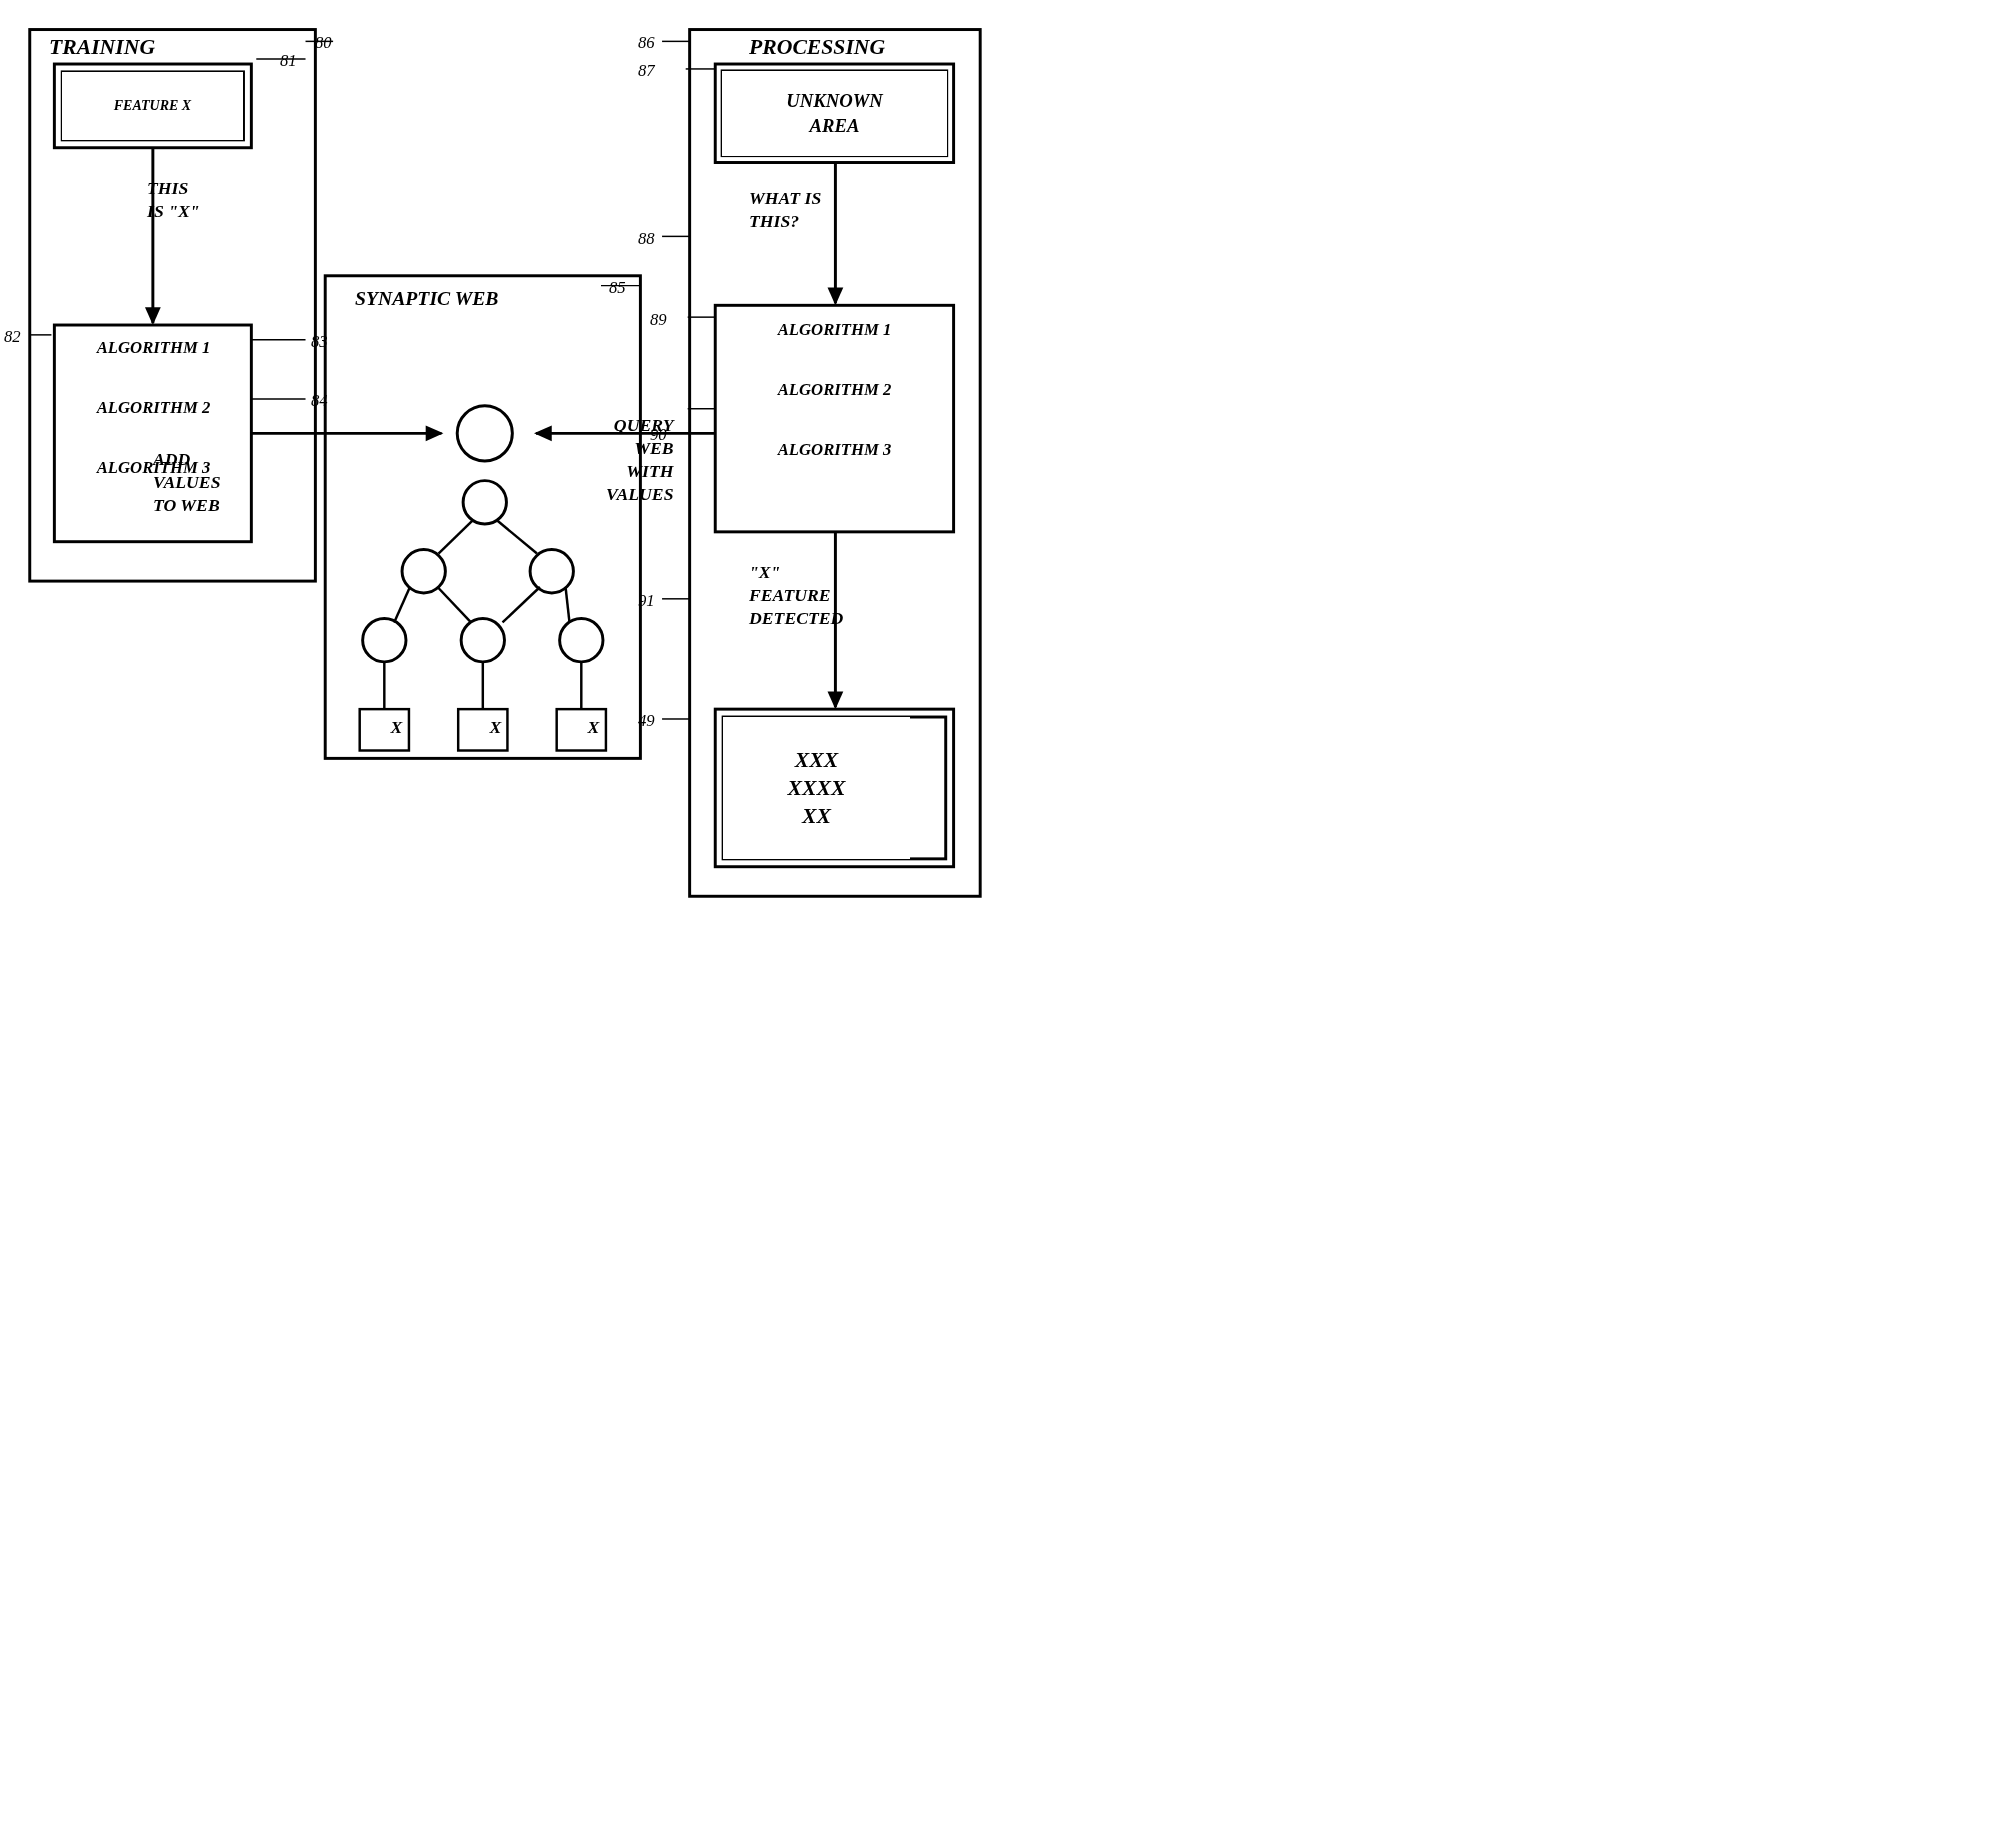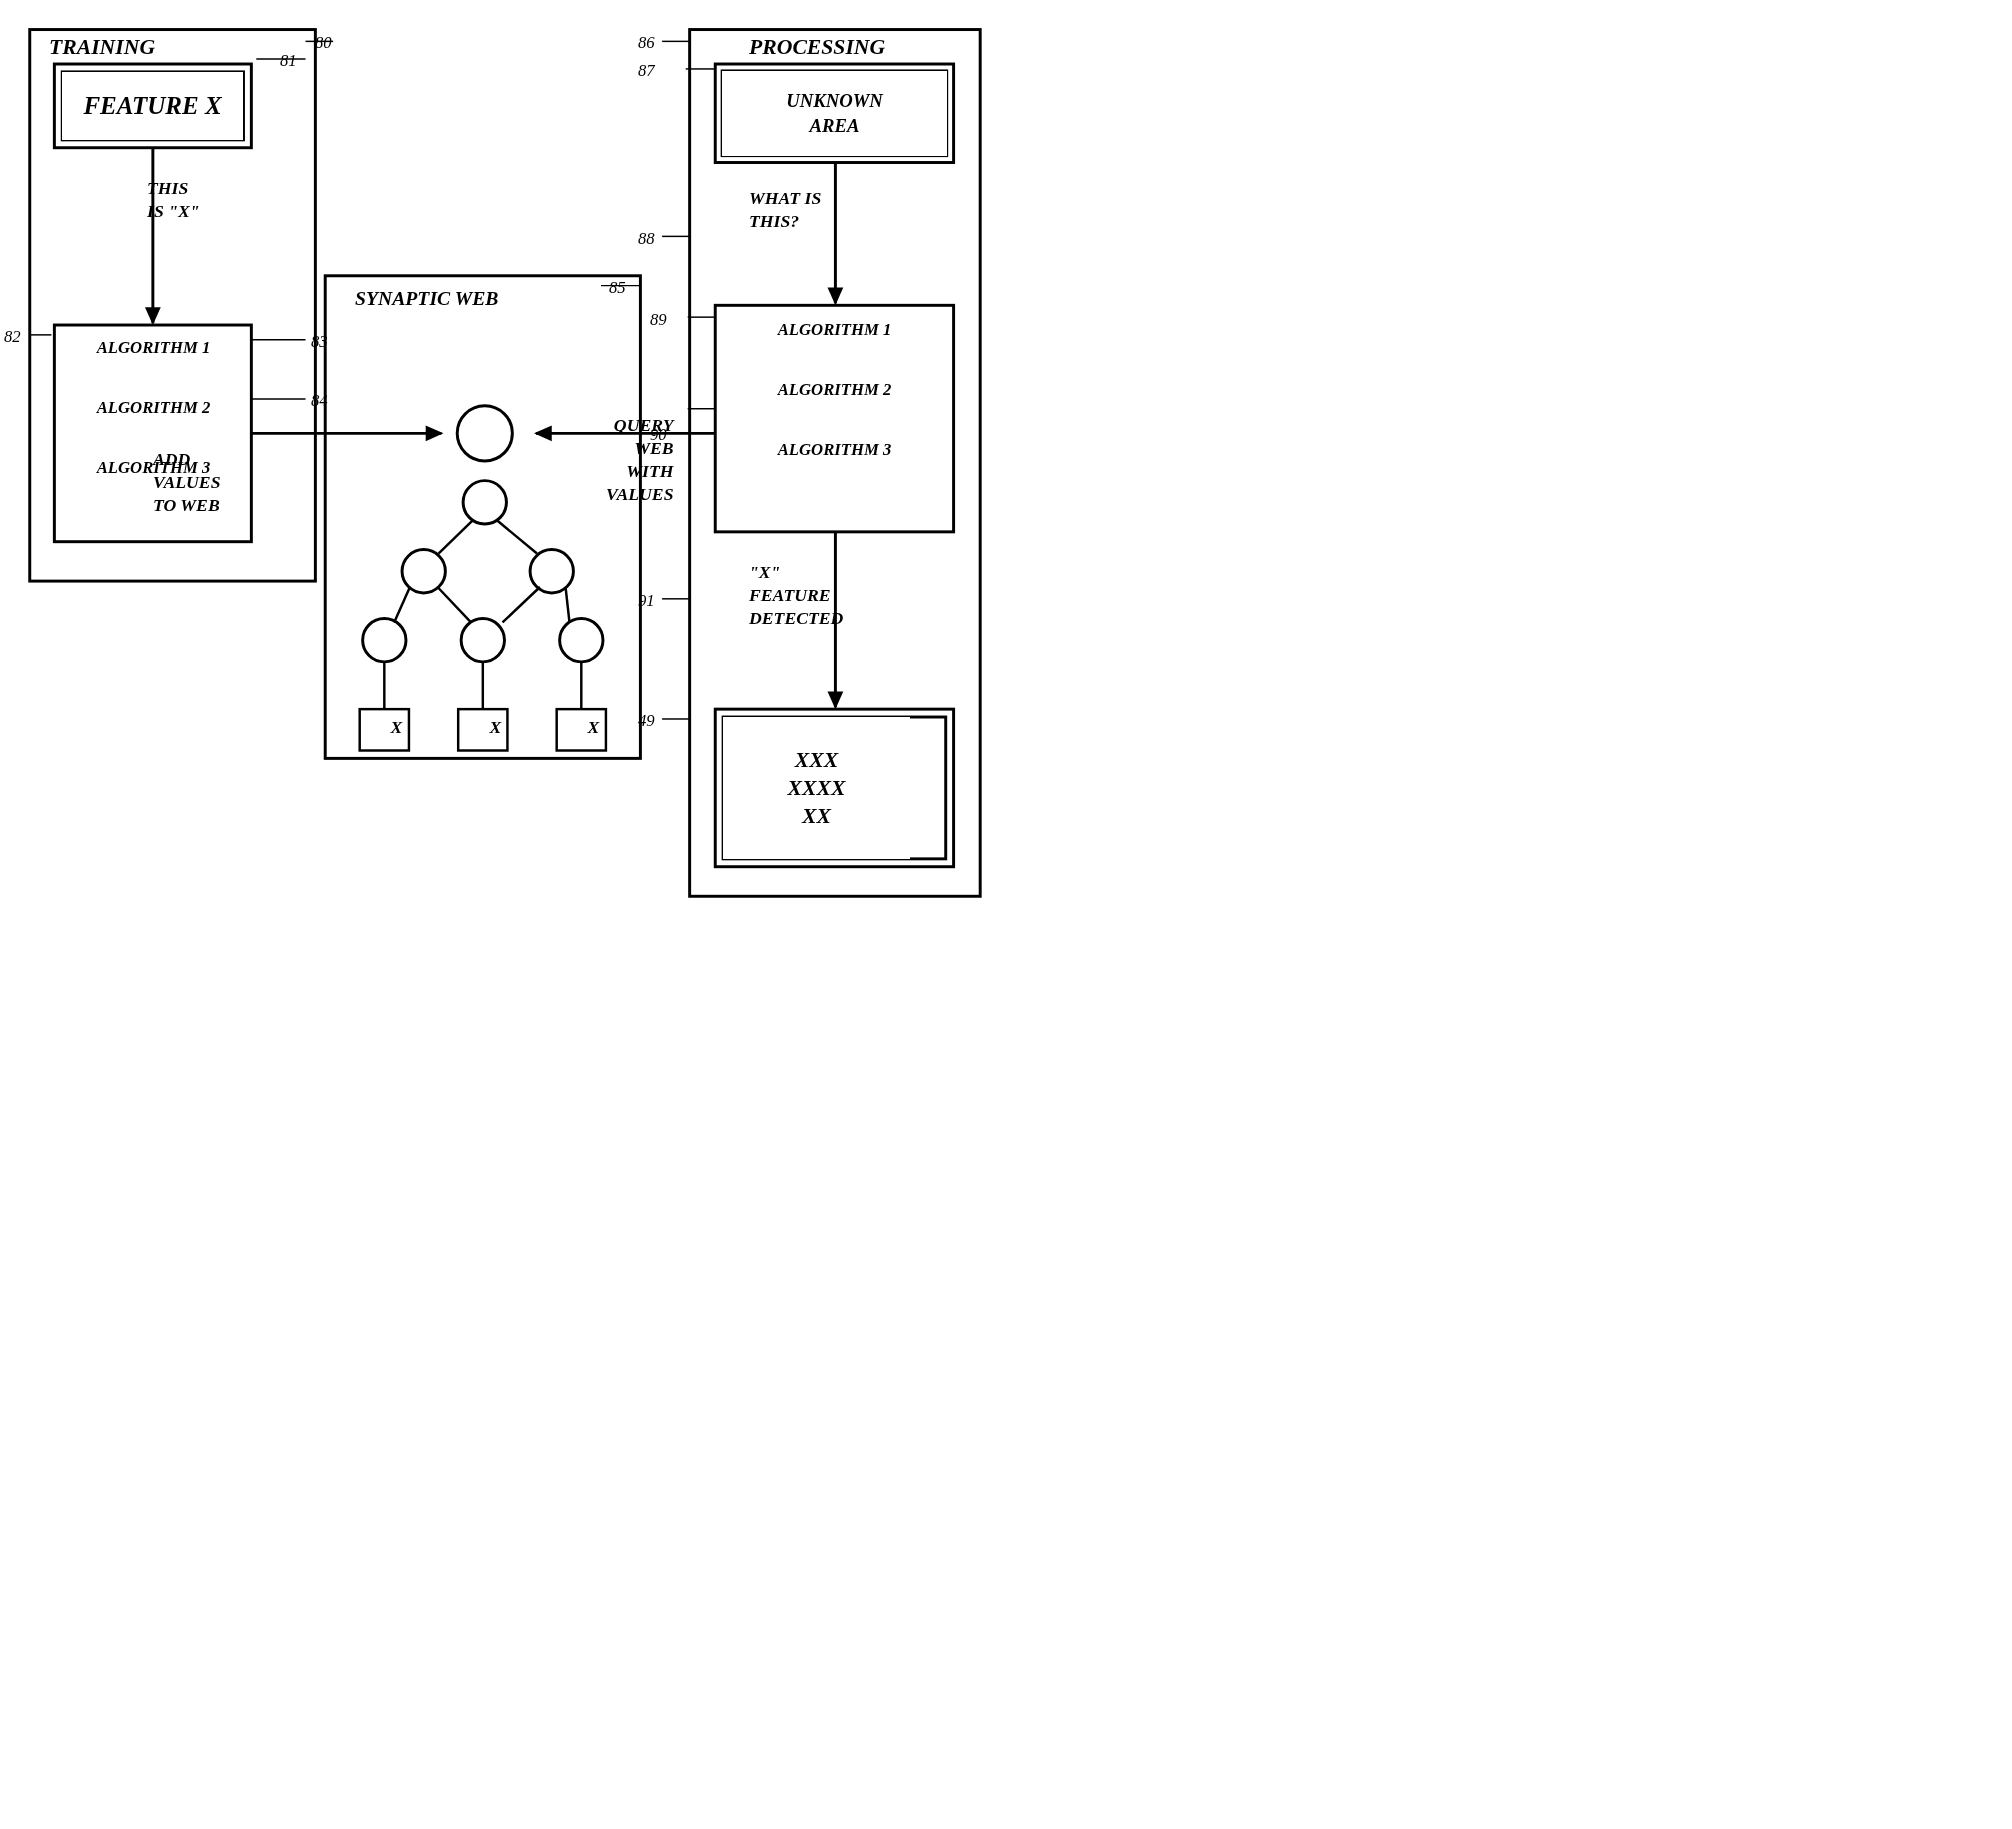--- a/index.html
+++ b/index.html
@@ -142,21 +142,21 @@
 
     <line x1="726" y1="415" x2="698" y2="415" stroke="#000" stroke-width="1.5"></line>
 
     <line x1="700" y1="608" x2="672" y2="608" stroke="#000" stroke-width="1.5"></line>
 
     <line x1="700" y1="730" x2="672" y2="730" stroke="#000" stroke-width="1.5"></line>
   </svg>
 
   <div class="label-italic" style="left:49px; top:33px; font-size:21.7px;">TRAINING</div>
 
-  <div class="box" style="left:62px; top:72px; width:181px; height:68px; border:none; font-size:25px;">FEATURE X</div>
+  <div class="box" style="left:62px; top:72px; width:181px; height:68px; border:none; font-size:14px;">FEATURE X</div>
 
   <div class="label-italic" style="left:147px; top:177px; font-size:17.7px; white-space:pre-line; text-align:left;">THIS<br>IS "X"</div>
 
   <div style="position:absolute; left:59px; top:333px; width:189px; text-align:center; font-style:italic; font-weight:bold; font-size:16.7px; line-height:1.8;">
     ALGORITHM 1<br><br>ALGORITHM 2<br><br>ALGORITHM 3
   </div>
 
   <div class="label-italic" style="left:153px; top:448px; font-size:17.7px; white-space:pre-line; text-align:left;">ADD<br>VALUES<br>TO WEB</div>
 
   <div class="label-italic" style="left:355px; top:286px; font-size:19.7px;">SYNAPTIC WEB</div>

